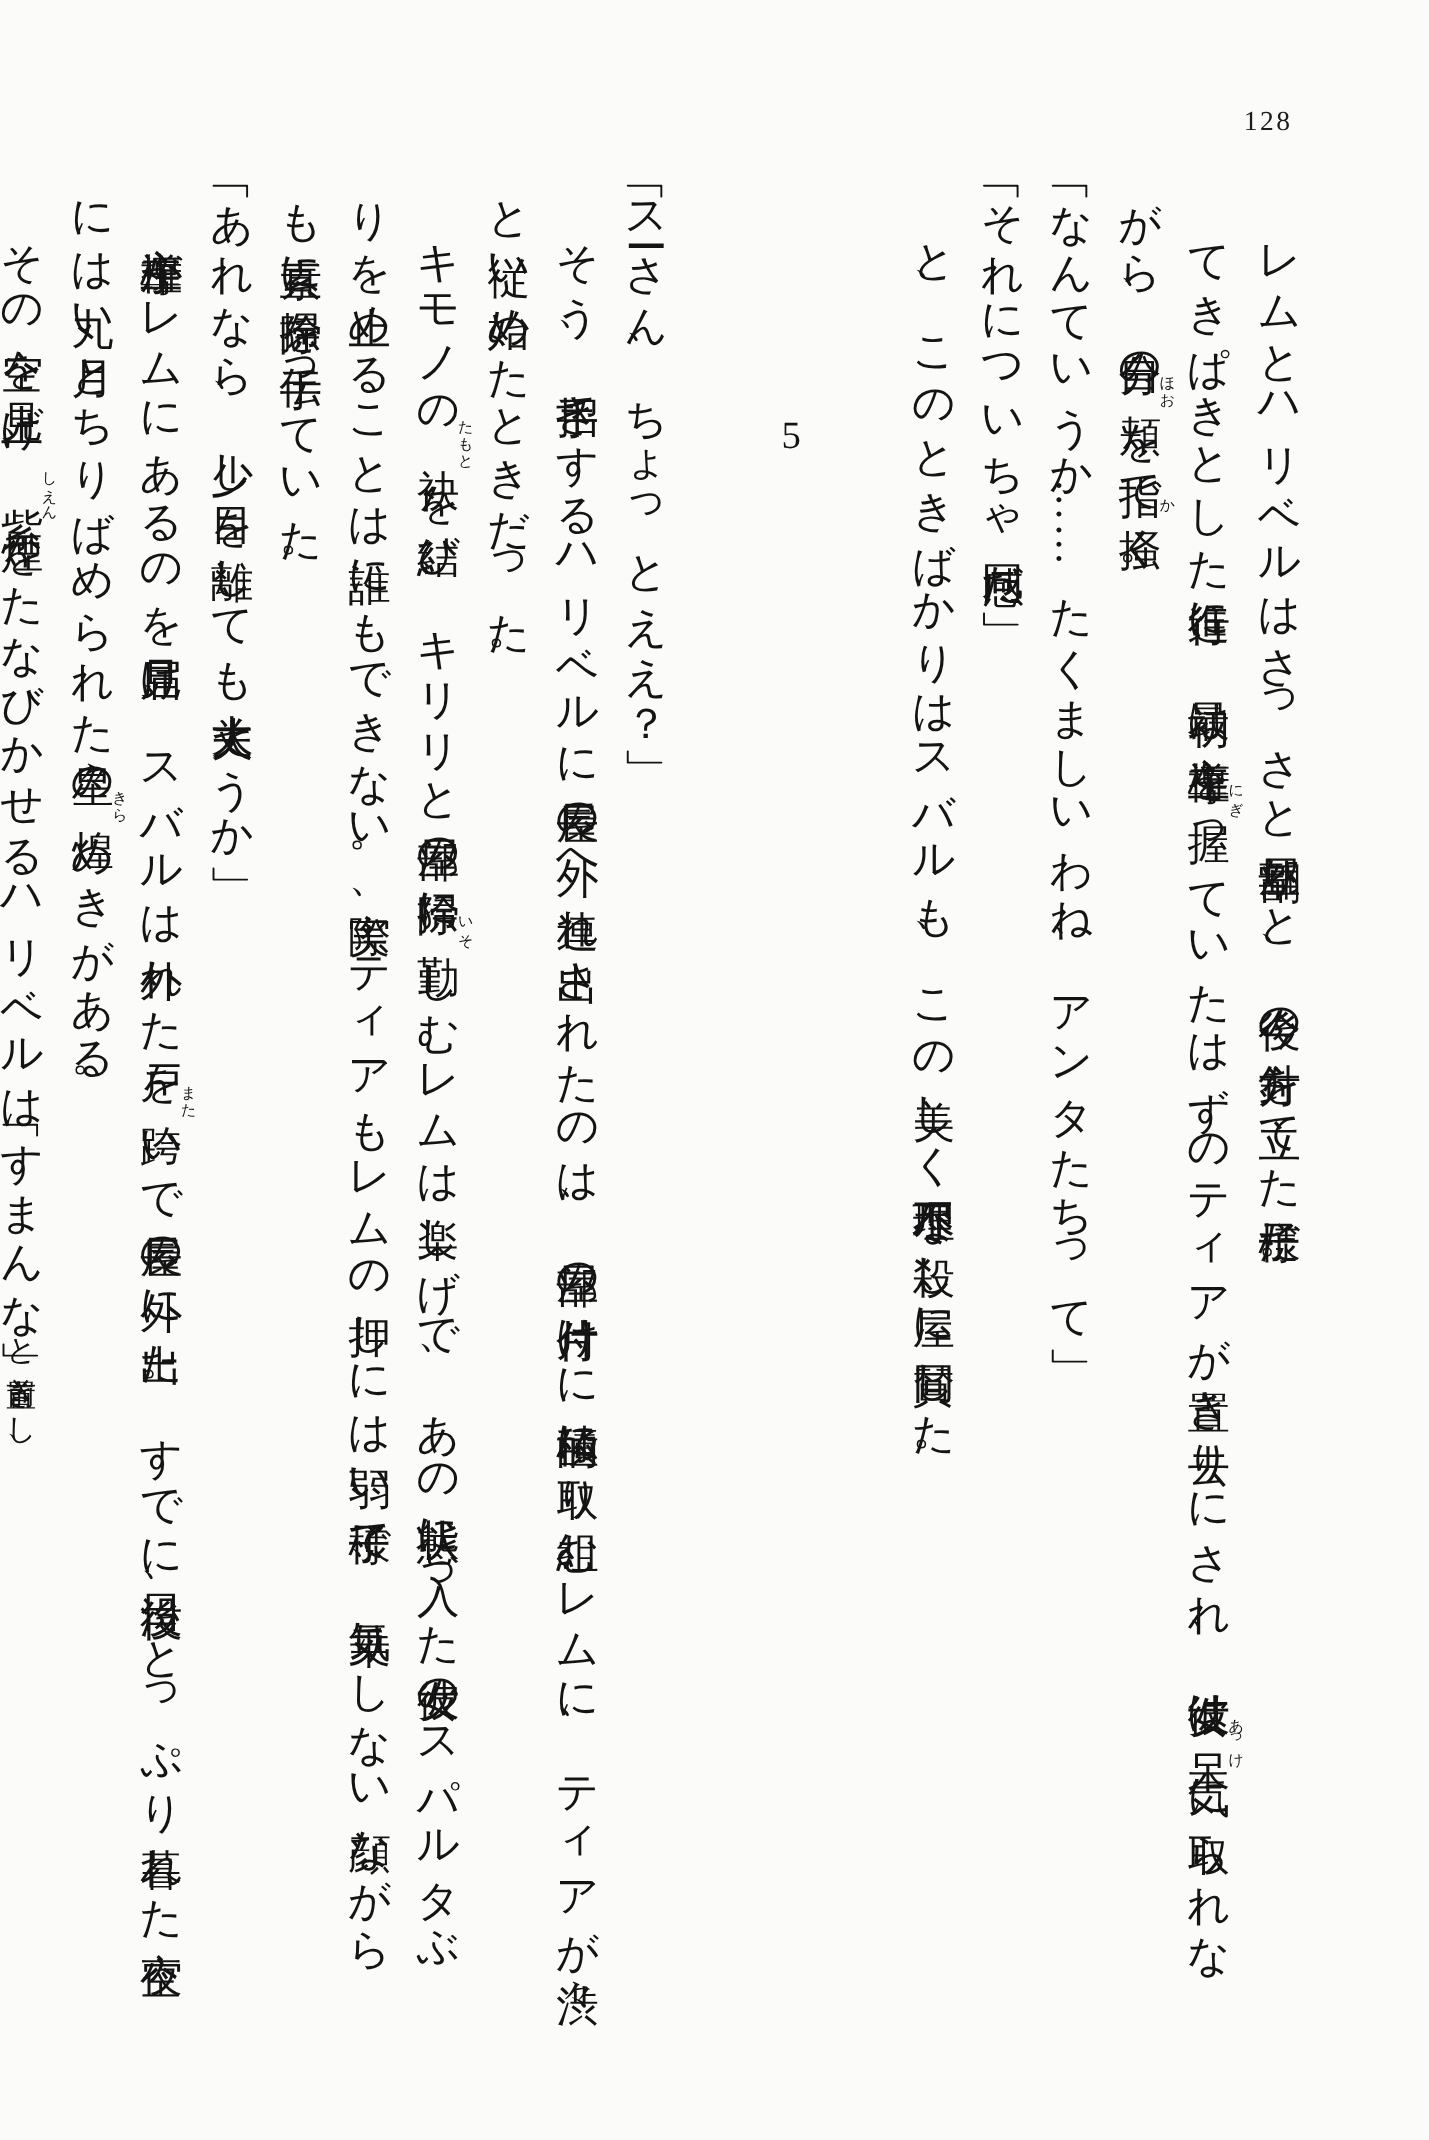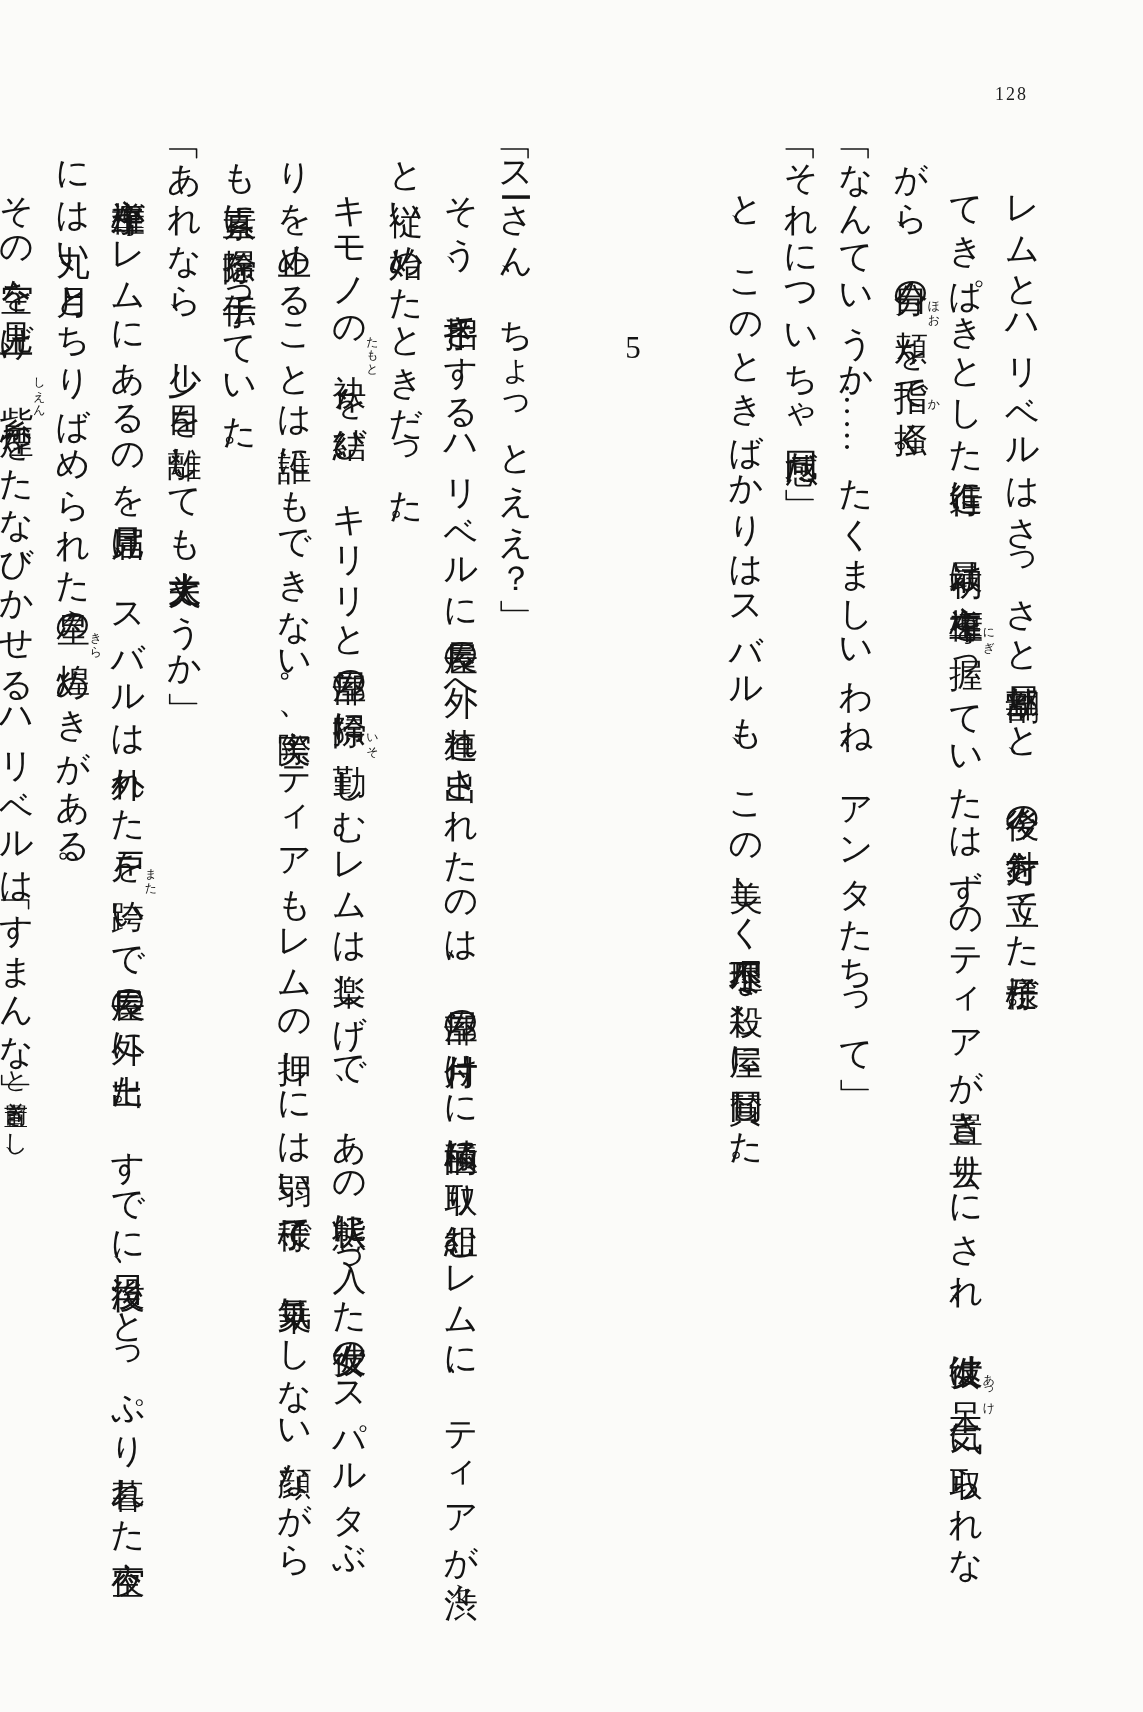--- a/index.html
+++ b/index.html
@@ -14,21 +14,21 @@
   .page {
     position: relative;
     width: 1143px;
     height: 1712px;
     background: #fbfbf9;
   }
   .page-number {
     position: absolute;
     top: 84px;
     left: 995px;
-    font-size: 18px;
+    font-size: 22px;
     letter-spacing: 2px;
     color: #1c1c1c;
   }
   .text-block {
     position: absolute;
     top: 138px;
     right: 93px;
     height: 1430px;
     writing-mode: vertical-rl;
     font-size: 34px;

